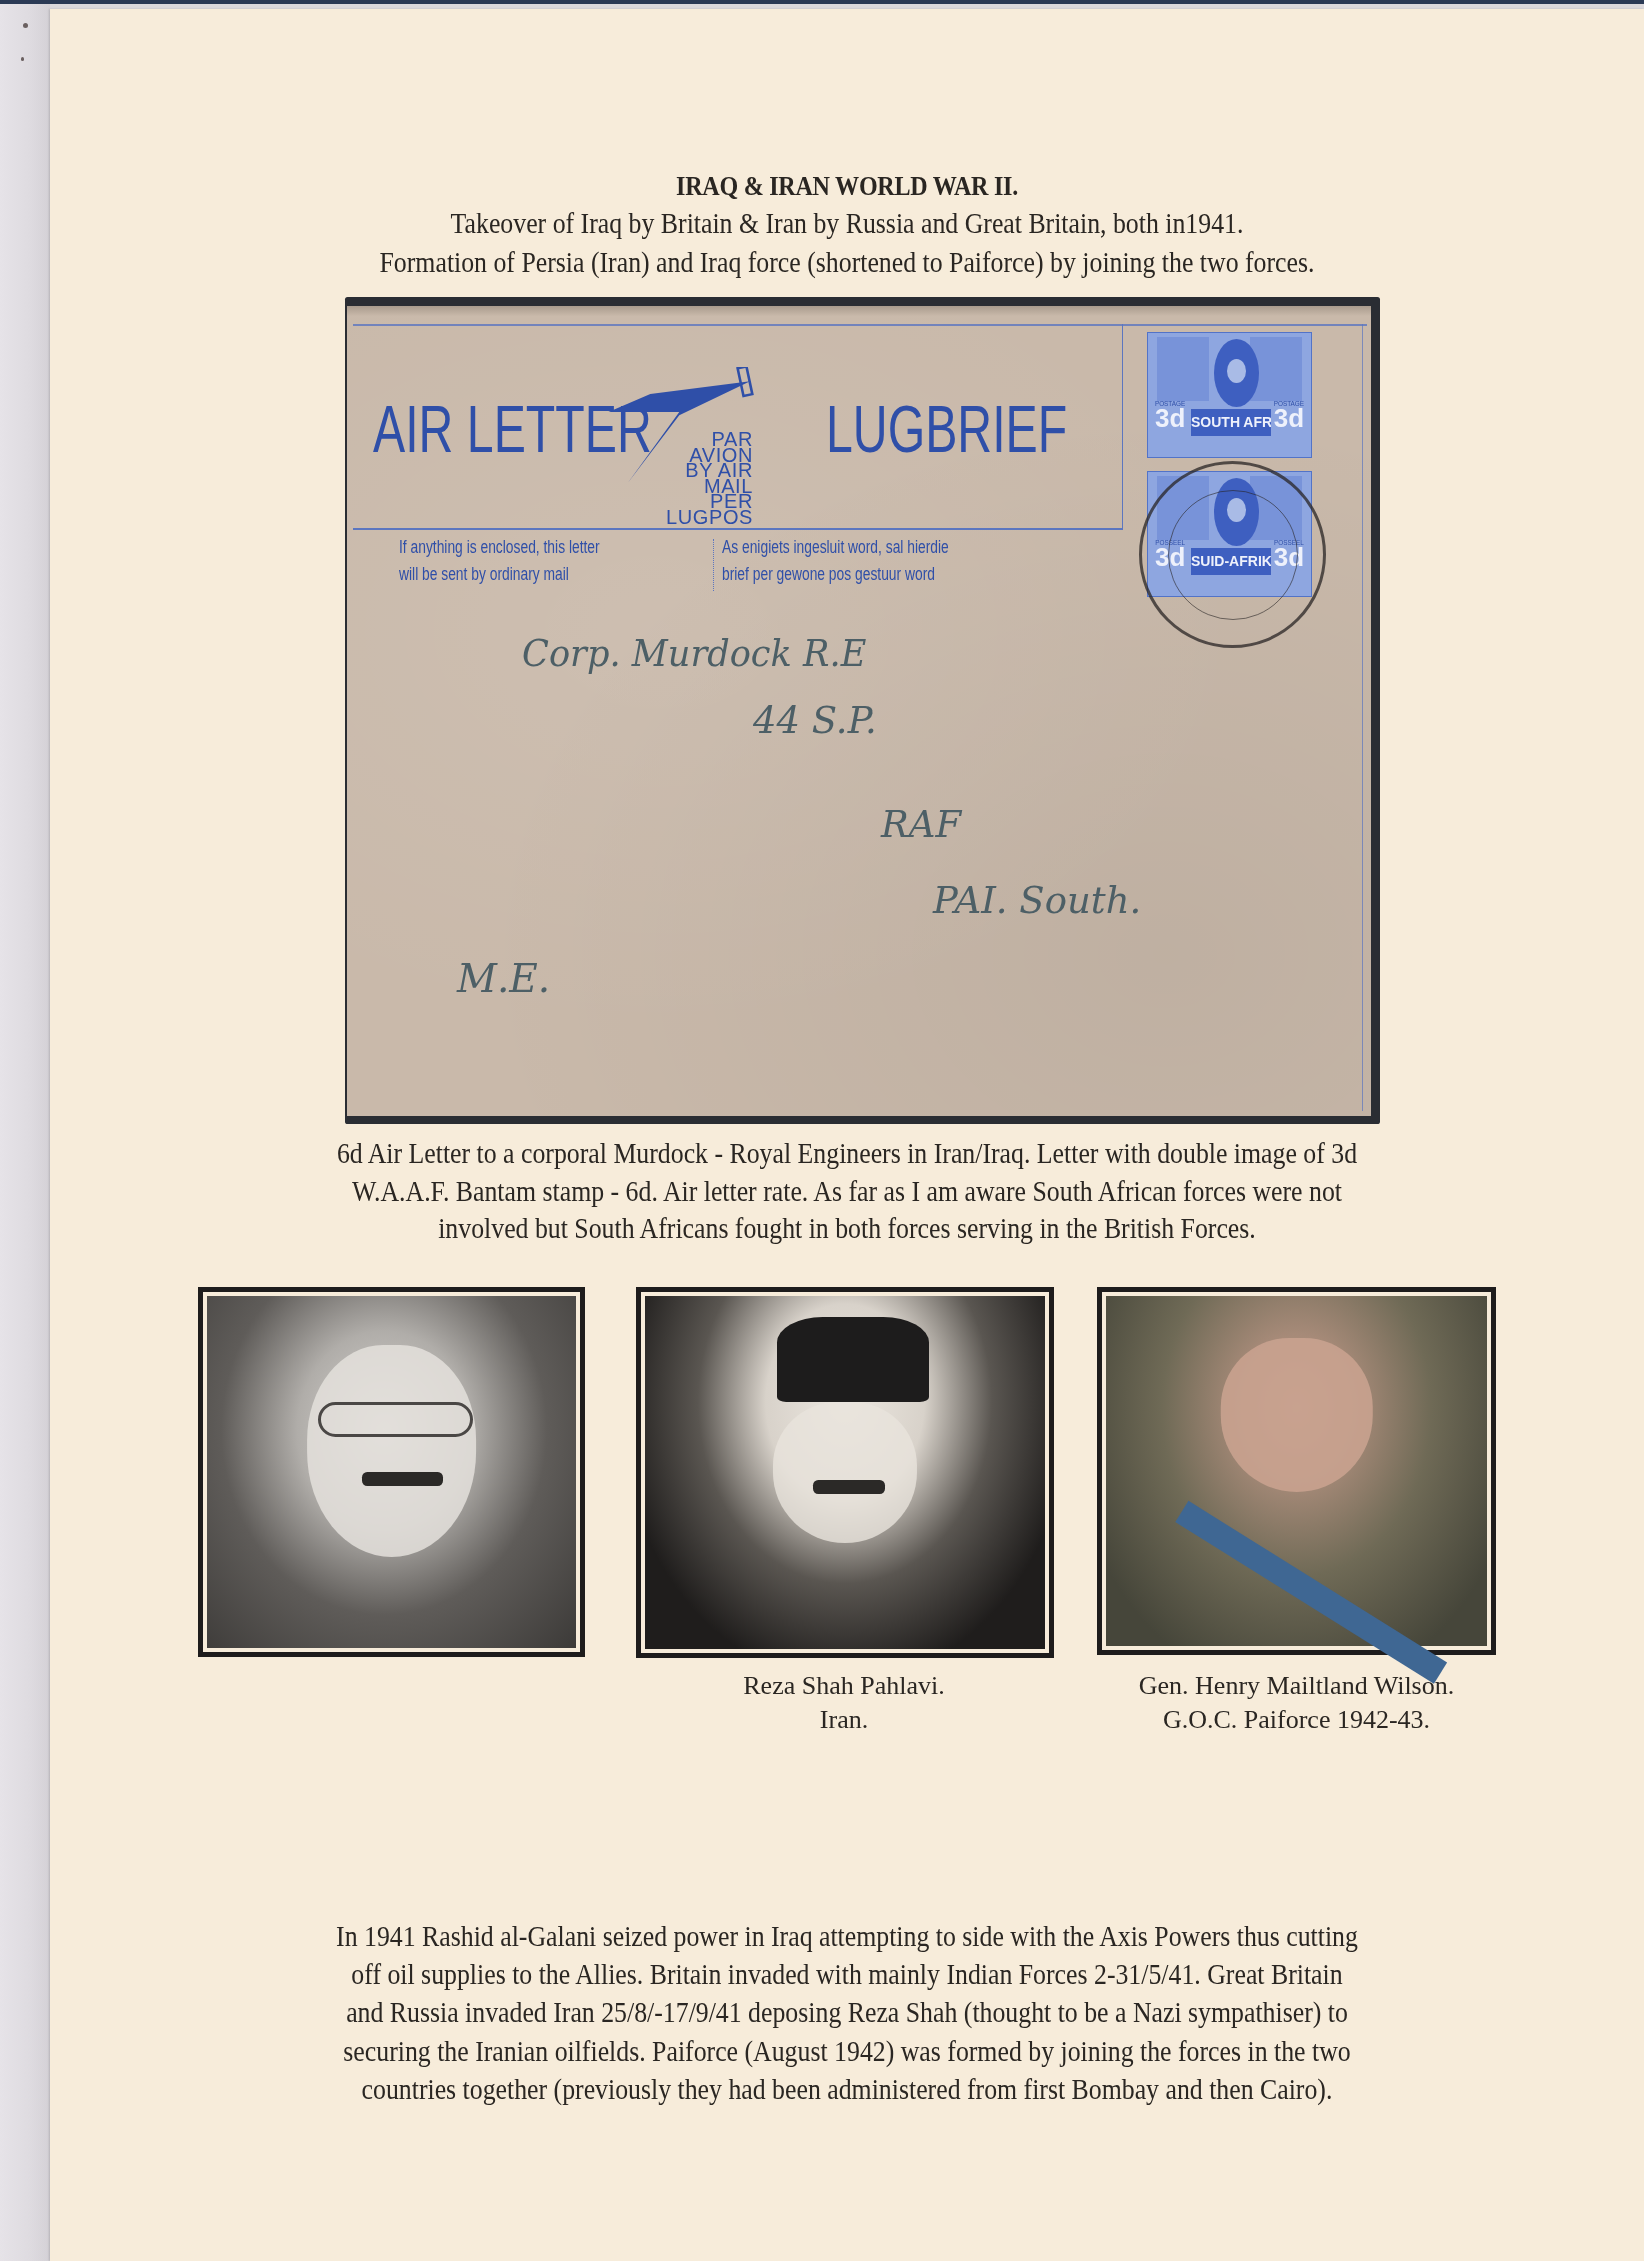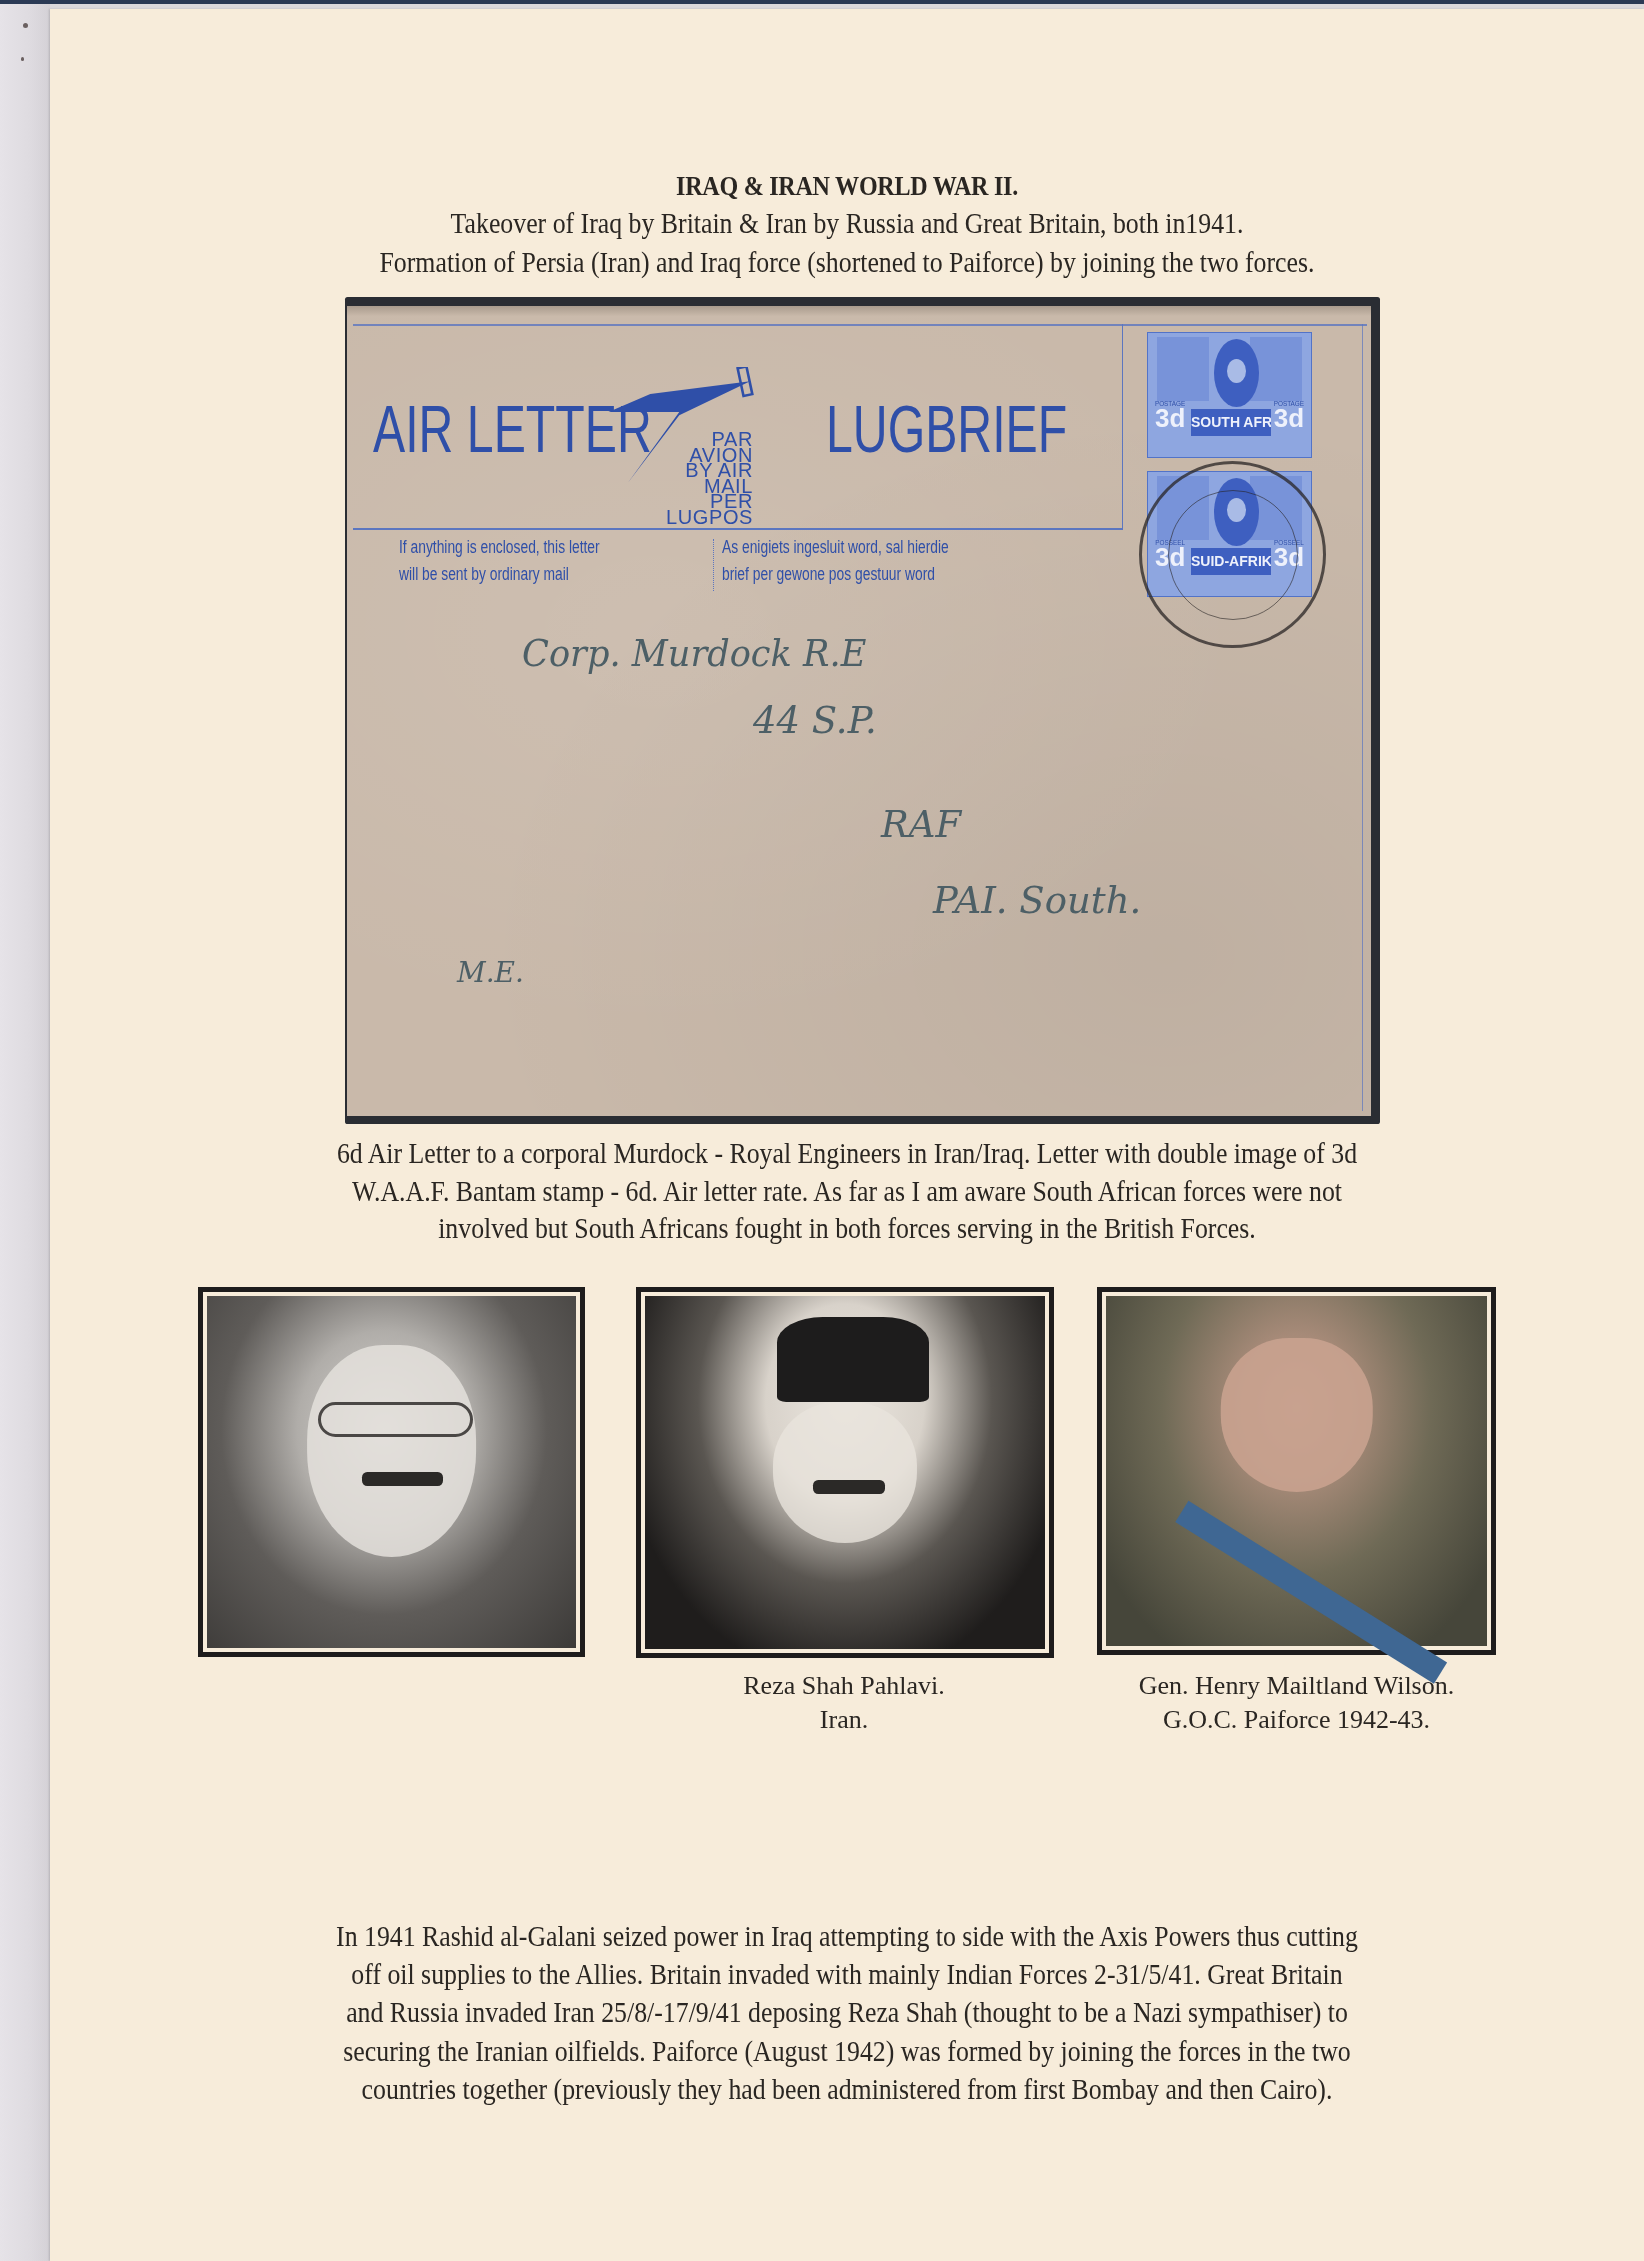--- a/index.html
+++ b/index.html
@@ -156,21 +156,21 @@
 
     
     .hand {
       position: absolute; font-family: "DejaVu Serif", serif; font-style: italic;
       color: #4d5f66; font-size: 37px; white-space: nowrap;
     }
     .hand.h1 { left: 166px; top: 326px; transform: scaleX(0.95); }
     .hand.h2 { left: 406px; top: 393px; }
     .hand.h3 { left: 534px; top: 497px; }
     .hand.h4 { left: 586px; top: 573px; }
-    .hand.h5 { left: 110px; top: 650px; font-size: 28px; }
+    .hand.h5 { left: 110px; top: 650px; font-size: 39px; }
 
     
     .caption {
       position: absolute; left: 0; width: 1594px; text-align: center;
       font-size: 30px; transform: scaleX(0.86);
     }
     .caption.c1 { top: 1127px; }
     .caption.c2 { top: 1165px; }
     .caption.c3 { top: 1202px; }
 

